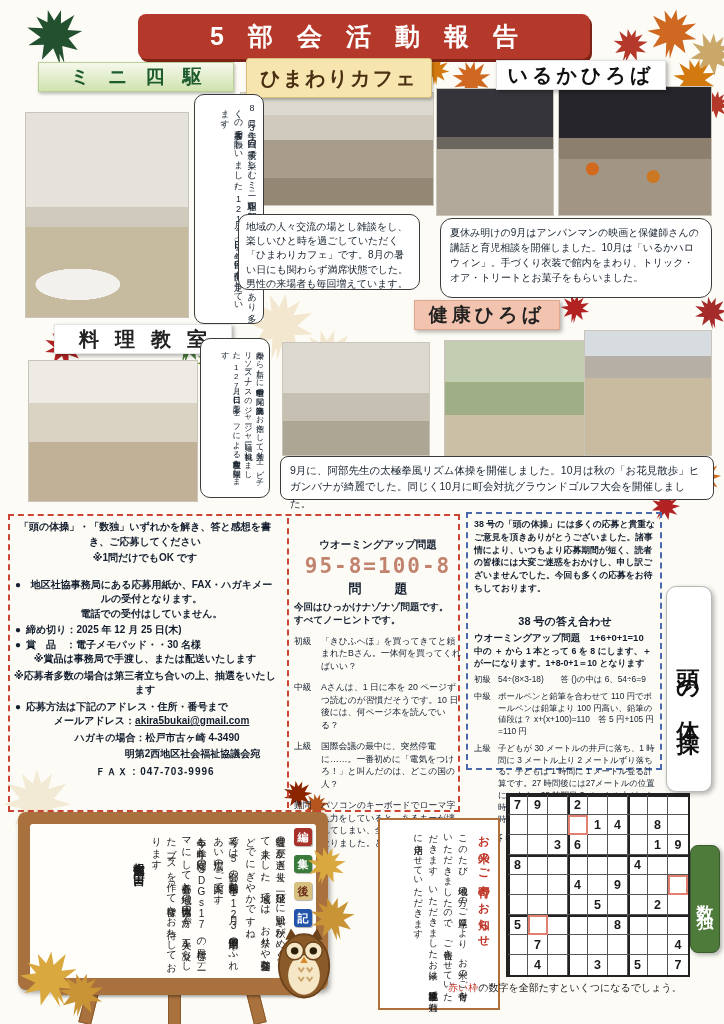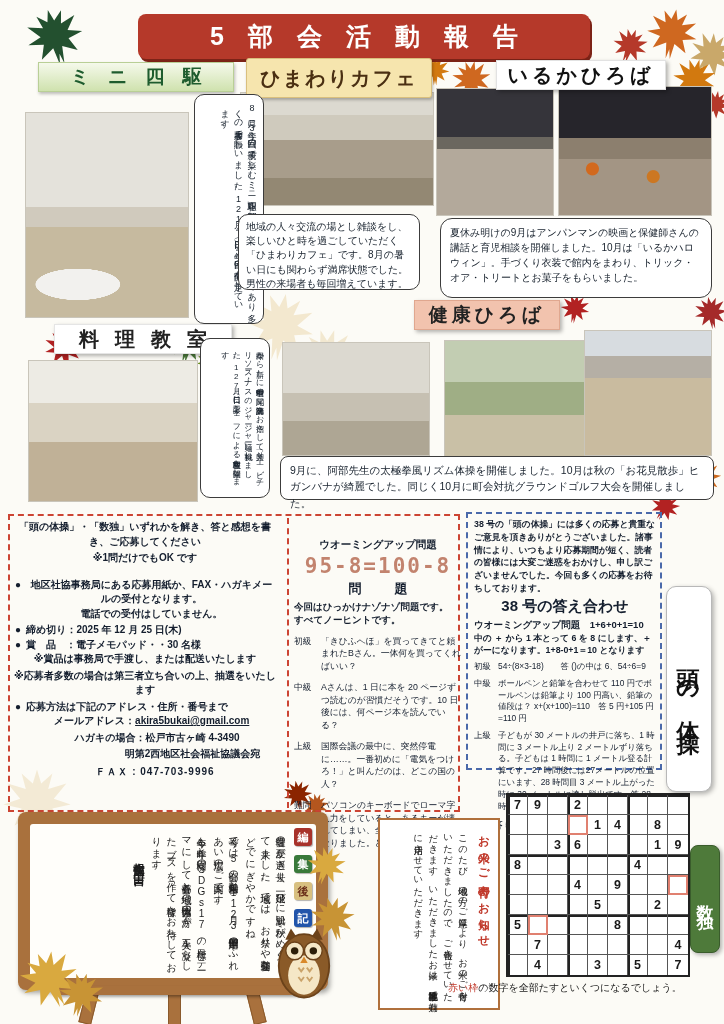--- a/index.html
+++ b/index.html
@@ -76,21 +76,21 @@
   .w-sub { font-size:7.8px; text-align:center; margin-top:1px; }
   .w-eq { text-align:center; font-family:"DejaVu Sans Mono",monospace; font-weight:bold; font-size:21px;
     color:#c2836e; letter-spacing:2px; margin:2px 0; }
   .w-prob { text-align:center; font-weight:bold; font-size:13px; letter-spacing:10px; text-indent:10px; margin-top:1px; }
   .w-intro { font-weight:bold; font-size:9.5px; line-height:1.4; margin-top:2px; }
   .q-item { display:flex; gap:5px; font-size:8.8px; line-height:1.45; margin-top:8px; }
   .q-item .lbl { flex:0 0 22px; }
 
   .anscol { left:474px; top:518px; width:182px; z-index:2; color:#141e2e; }
   .a-thanks { font-size:8.8px; font-weight:600; line-height:1.45; }
-  .a-title { text-align:center; font-weight:bold; font-size:15px; margin-top:2px; }
+  .a-title { text-align:center; font-weight:bold; font-size:11px; margin-top:19px; }
   .a-warm { font-weight:bold; font-size:9.5px; margin-top:3px; }
   .a-expl { font-weight:bold; font-size:8.8px; line-height:1.4; }
   .a-item { display:flex; gap:4px; font-size:8.4px; line-height:1.4; margin-top:5px; }
   .a-item .lbl { flex:0 0 20px; }
   .a-sudoku { font-weight:bold; font-size:9.5px; margin-top:7px; }
 
   .badge-atama { left:666px; top:586px; width:46px; height:206px; background:#fff; border:1.5px solid #b8b8b8;
     border-radius:10px; box-shadow:2px 2px 5px rgba(0,0,0,.3); z-index:3; display:flex; align-items:center;
     justify-content:center; }
   .badge-atama span { writing-mode:vertical-rl; text-orientation:upright; font-size:23px; font-weight:bold;

